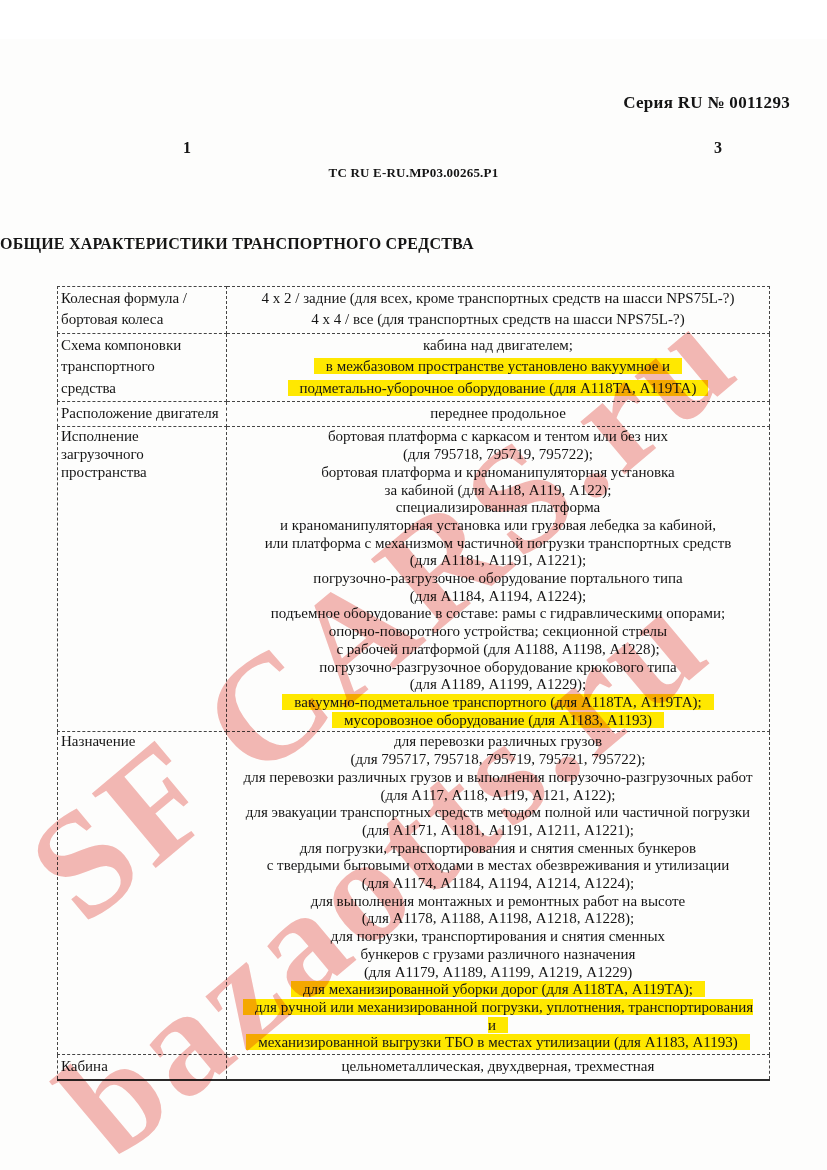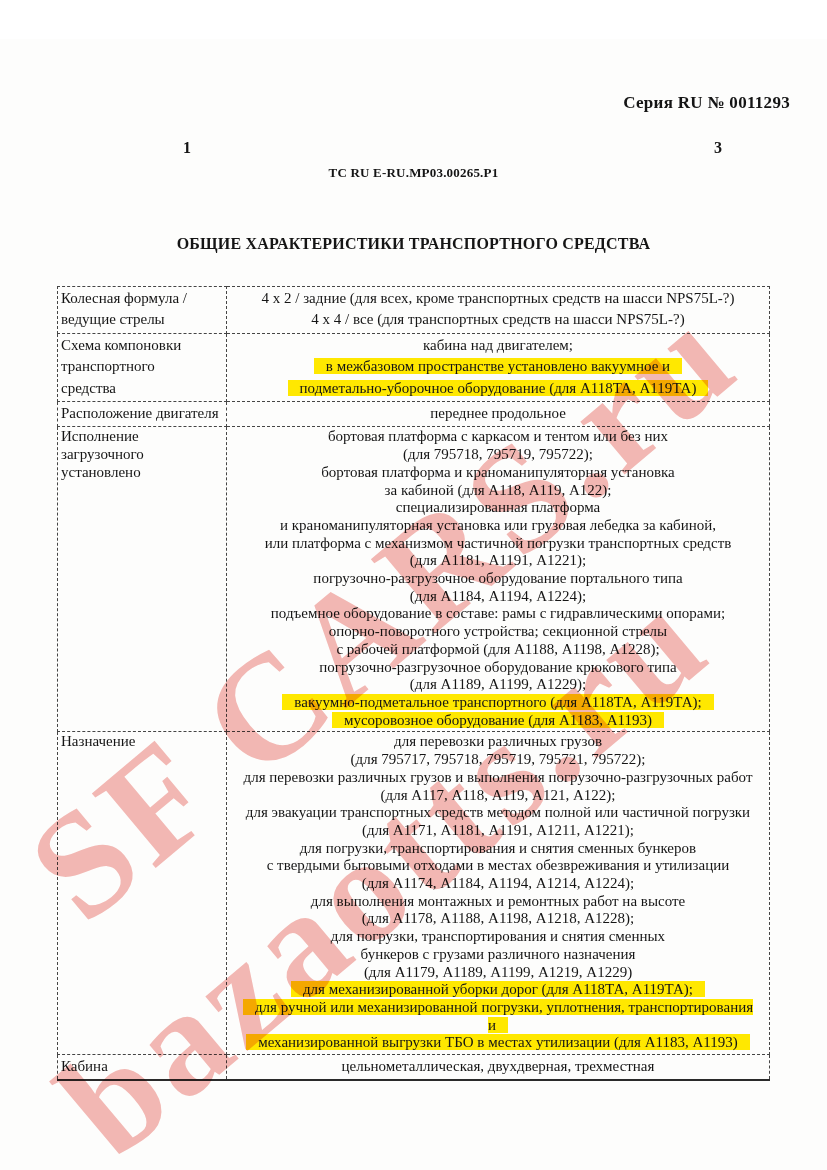--- a/index.html
+++ b/index.html
@@ -5,21 +5,21 @@
   html,body{margin:0;padding:0;background:#ffffff;}
   .page{
     position:relative;width:827px;height:1170px;background:#fdfdfc;overflow:hidden;
     font-family:"Liberation Serif","DejaVu Serif",serif;color:var(--ink,#151515);margin-top:39px;
   }
   .series{position:absolute;top:54px;right:37px;font-weight:bold;font-size:17px;letter-spacing:.3px;}
   .pn{position:absolute;top:100px;font-weight:bold;font-size:16px;}
   .pn-left{left:183px;}
   .pn-right{left:714px;}
   .docnum{position:absolute;top:126px;left:0;width:100%;text-align:center;font-weight:bold;font-size:13px;letter-spacing:.2px;}
-  .title{position:absolute;top:196px;left:0;width:100%;text-align:center;font-weight:bold;font-size:16px;margin:0;letter-spacing:.2px;}
+  .title{position:absolute;top:196px;left:0;width:100%;text-align:left;font-weight:bold;font-size:16px;margin:0;letter-spacing:.2px;}
 
   table.chars{
     position:absolute;left:57px;top:247px;width:713px;
     border-collapse:collapse;table-layout:fixed;font-family:Liberation Serif, serif;
   }
   table.chars td{
     border:1px dashed var(--line,#454545);
     vertical-align:top;padding:1px 5px 2px 5px;
     font-size:15px;line-height:21.4px;
   }
@@ -48,21 +48,21 @@
   <div class="pn pn-left">1</div>
   <div class="pn pn-right">3</div>
   <div class="docnum">ТС RU E-RU.MP03.00265.P1</div>
   <h1 class="title">ОБЩИЕ ХАРАКТЕРИСТИКИ ТРАНСПОРТНОГО СРЕДСТВА</h1>
 
   <table class="chars">
     <tbody id="tbl">
         <tr>
           <td class="label">
             <div>Колесная формула /</div>
-            <div>ведущие стрелы</div>
+            <div>бортовая колеса</div>
           </td>
           <td class="value">
             <div><span>4 х 2 / задние (для всех, кроме транспортных средств на шасси NPS75L-?)</span></div>
             <div><span>4 х 4 / все (для транспортных средств на шасси NPS75L-?)</span></div>
           </td>
         </tr>
         <tr>
           <td class="label">
             <div>Схема компоновки</div>
             <div>транспортного</div>
@@ -79,21 +79,21 @@
             <div>Расположение двигателя</div>
           </td>
           <td class="value">
             <div><span>переднее продольное</span></div>
           </td>
         </tr>
         <tr class="dense">
           <td class="label">
             <div>Исполнение</div>
             <div>загрузочного</div>
-            <div>установлено</div>
+            <div>пространства</div>
           </td>
           <td class="value">
             <div><span>бортовая платформа с каркасом и тентом или без них</span></div>
             <div><span>(для 795718, 795719, 795722);</span></div>
             <div><span>бортовая платформа и краноманипуляторная установка</span></div>
             <div><span>за кабиной (для А118, А119, А122);</span></div>
             <div><span>специализированная платформа</span></div>
             <div><span>и краноманипуляторная установка или грузовая лебедка за кабиной,</span></div>
             <div><span>или платформа с механизмом частичной погрузки транспортных средств</span></div>
             <div><span>(для А1181, А1191, А1221);</span></div>

